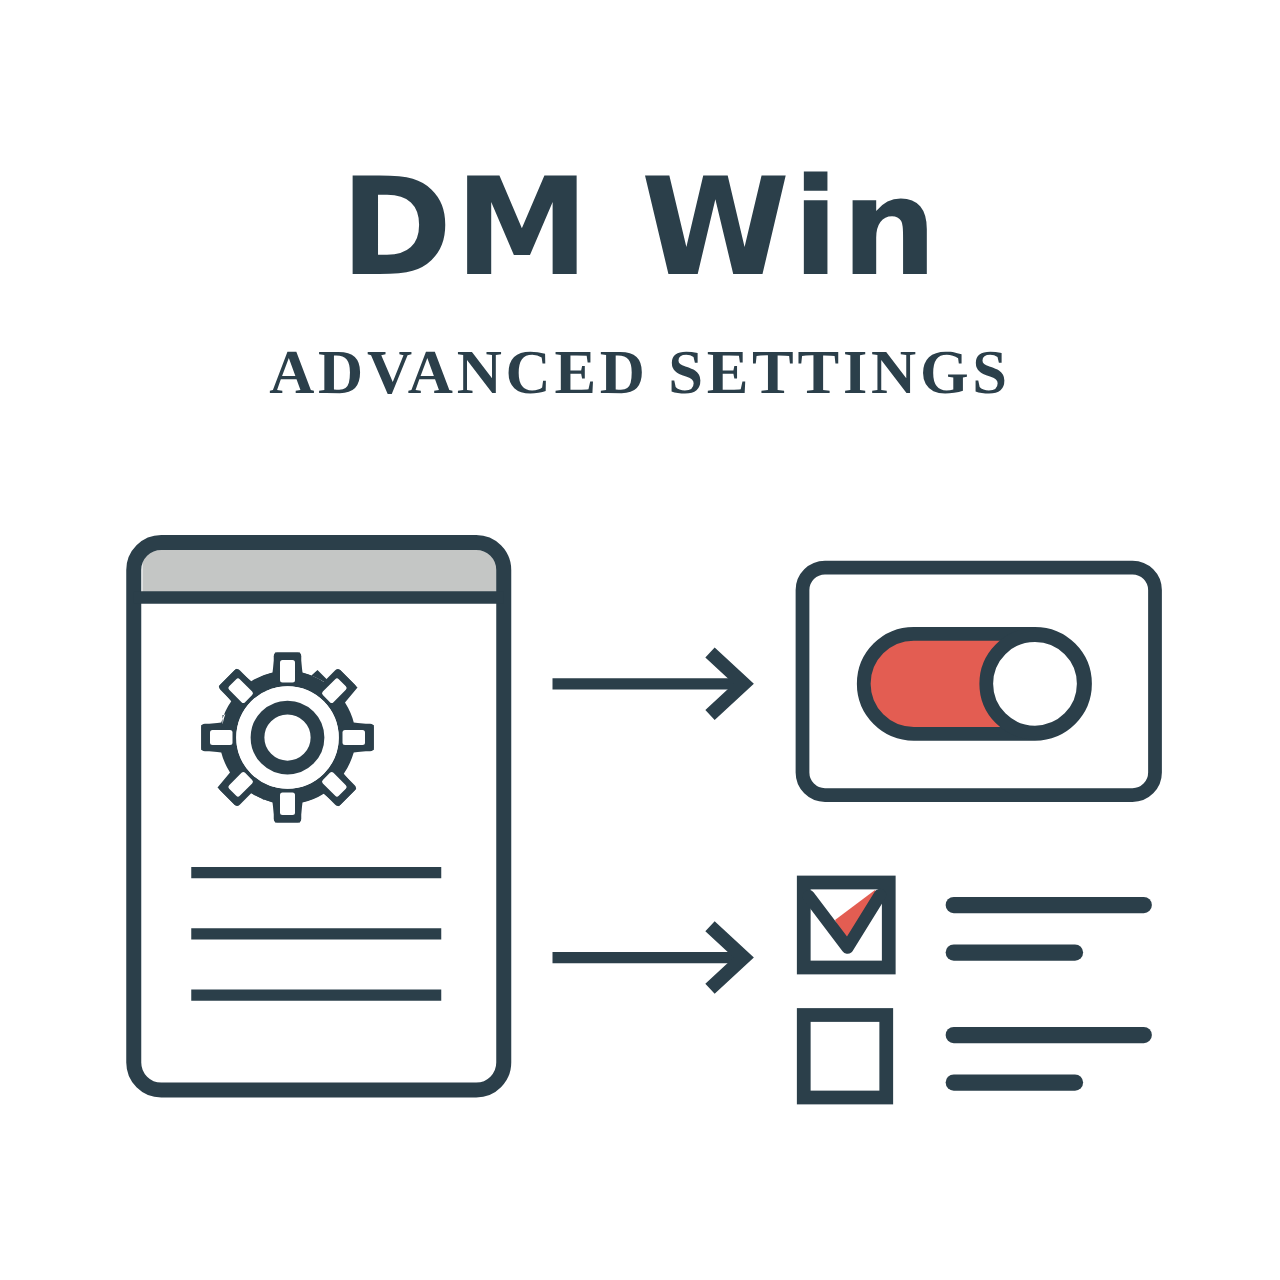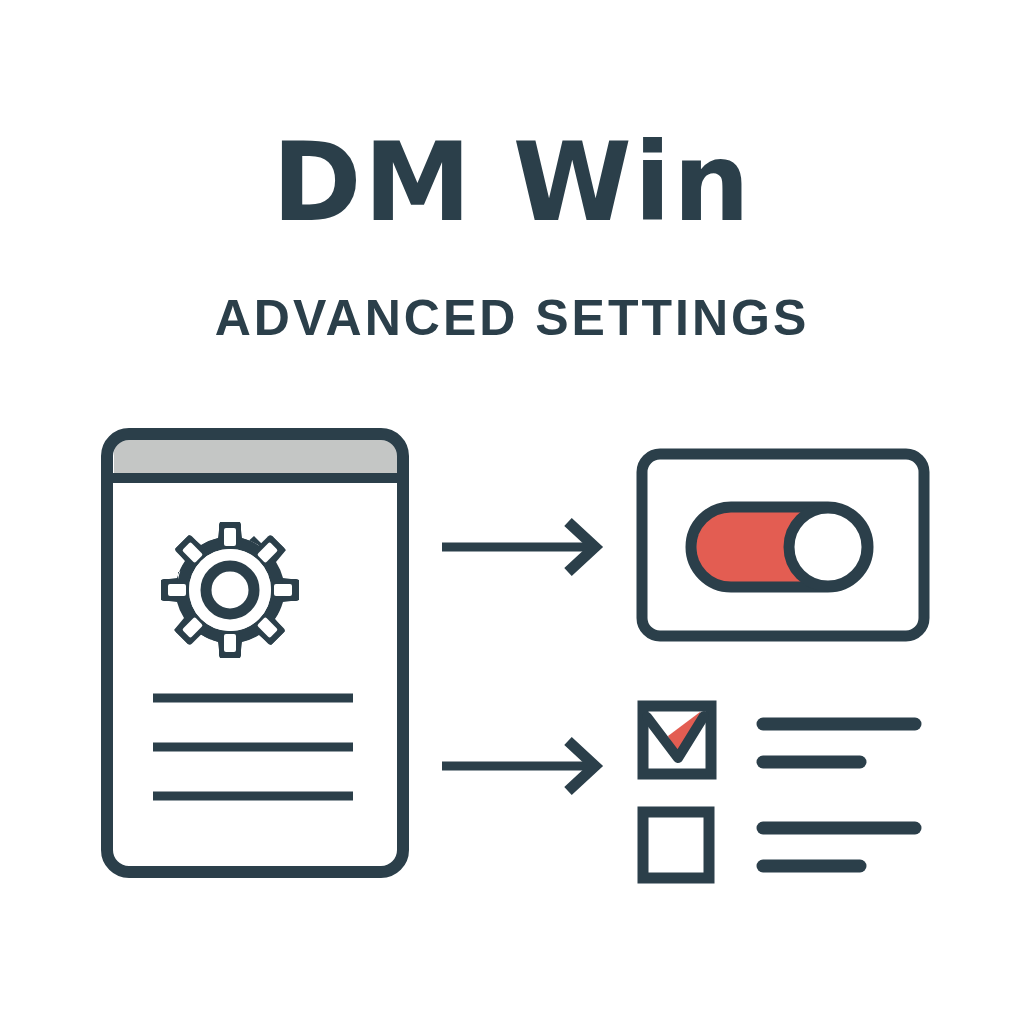--- a/index.html
+++ b/index.html
@@ -25,23 +25,23 @@
     font-weight: bold;
     font-size: 108px;
     line-height: 130px;
     letter-spacing: 2px;
     color: #2b3f4a;
   }
   .subtitle {
     position: absolute;
     left: 0;
     width: 1024px;
-    top: 288px;
+    top: 267px;
     text-align: center;
-    font-family: Liberation Sans, sans-serif;
+    font-family: Liberation Serif, serif;
     font-weight: bold;
     font-size: 50px;
     line-height: 60px;
     letter-spacing: 3px;
     color: #2b3f4a;
   }
   svg.art {
     position: absolute;
     left: 0;
     top: 0;

